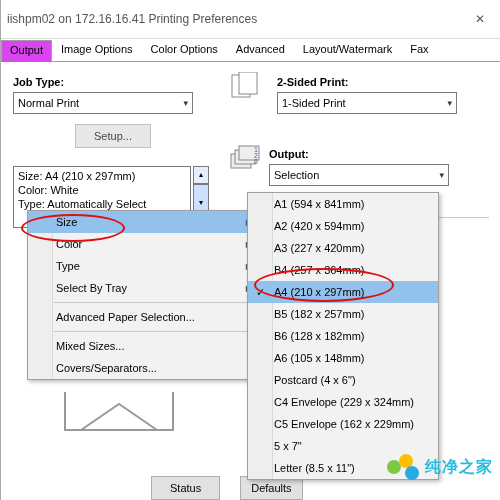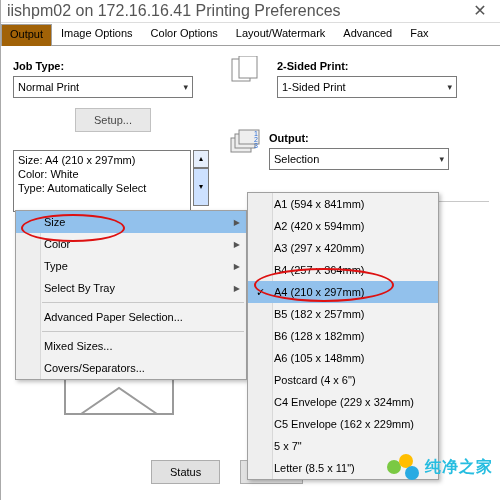--- a/index.html
+++ b/index.html
@@ -1,20 +1,20 @@
 <!DOCTYPE html>
 <html><head>
 <meta charset="utf-8">
 <style>
   html,body{margin:0;padding:0;font-family:"Segoe UI",Tahoma,sans-serif;font-size:11px;color:#000;background:#fff}
   .window{width:500px;height:500px;position:relative;overflow:hidden;border-left:1px solid #aaa}
-  .titlebar{height:22px;line-height:22px;padding:0 6px;color:#555;font-size:16px;white-space:nowrap;display:flex;align-items:center;justify-content:space-between;border-bottom:1px solid #ddd}
+  .titlebar{height:22px;line-height:22px;padding:8px 6px;color:#555;font-size:12px;white-space:nowrap;display:flex;align-items:center;justify-content:space-between;border-bottom:1px solid #ddd}
   .tabstrip{display:flex;height:22px;border-bottom:1px solid #a0a0a0;background:#fff}
   .tab{padding:3px 8px 0;border:1px solid transparent;border-bottom:none;color:#000;cursor:default}
-  .tab.active{border-color:#a0a0a0;background:#a16207;position:relative;top:1px}
+  .tab.active{border-color:#a0a0a0;background:#d946ef;position:relative;top:1px}
   .panel{position:relative;padding:10px 12px}
   .lbl{font-weight:700;margin:4px 0 4px}
   .select{display:flex;align-items:center;justify-content:space-between;border:1px solid #7a7a7a;height:20px;padding:0 4px;background:#fff;width:170px}
   .select .arrow{font-size:9px;color:#333}
   .btn{border:1px solid #adadad;background:#e1e1e1;height:22px;padding:0 18px;display:inline-flex;align-items:center;justify-content:center}
   .paperbox{border:1px solid #7a7a7a;width:168px;height:56px;padding:2px 4px;line-height:14px;background:#fff;display:inline-block;vertical-align:top}
   .spin{display:inline-flex;flex-direction:column;vertical-align:top;margin-left:2px}
   .spin button{width:16px;height:18px;border:1px solid #7a7a7a;background:#e5eefc;font-size:8px;line-height:12px;padding:0}
   .spin button.dn{height:38px;background:#cde1ff}
   .context{position:absolute;background:#f2f2f2;border:1px solid #a0a0a0;box-shadow:2px 2px 4px rgba(0,0,0,.25)}
@@ -45,22 +45,22 @@
     <span>iishpm02 on 172.16.16.41 Printing Preferences</span>
     <div style="display:flex">
       <div class="titlebtn">✕</div>
     </div>
   </div>
 
   <div class="tabstrip">
     <div class="tab active">Output</div>
     <div class="tab">Image Options</div>
     <div class="tab">Color Options</div>
+    <div class="tab">Advanced</div>
     <div class="tab">Layout/Watermark</div>
-    <div class="tab">Advanced</div>
     <div class="tab">Fax</div>
   </div>
 
   <div class="panel">
 
     <div class="row">
 
       <div class="col" style="width:200px">
         <div class="lbl">Job Type:</div>
         <div class="select">
@@ -136,21 +136,21 @@
       <polyline points="2,2 2,40 110,40 110,2" fill="none" stroke="#9a9a9a" stroke-width="2"></polyline>
       <polyline points="18,40 56,14 94,40" fill="none" stroke="#9a9a9a" stroke-width="2"></polyline>
     </svg>
 
     <div style="position:absolute;left:150px;top:414px;display:flex;gap:20px">
       <div class="btn">Status</div>
       <div class="btn" style="padding:0 10px">Defaults</div>
     </div>
   </div>
 
-  <div class="context" style="left:14px;top:210px;width:230px">
+  <div class="context" style="left:26px;top:210px;width:230px">
     <div class="gutter"></div>
     <div class="item hl sub">
         <span>Size</span>
       </div>
     <div class="item sub">
         <span>Color</span>
       </div>
     <div class="item sub">
         <span>Type</span>
       </div>
@@ -172,21 +172,21 @@
 
   <div class="context flymenu" style="left:246px;top:192px;width:190px">
     <div class="gutter"></div>
     <div class="item">
         <span>A1 (594 x 841mm)</span>
       </div>
     <div class="item">
         <span>A2 (420 x 594mm)</span>
       </div>
     <div class="item">
-        <span>A3 (297 x 420mm)</span>
+        <span>A3 (227 x 420mm)</span>
       </div>
     <div class="item">
         <span>B4 (257 x 364mm)</span>
       </div>
     <div class="item hl check">
         <span>A4 (210 x 297mm)</span>
       </div>
     <div class="item">
         <span>B5 (182 x 257mm)</span>
       </div>

